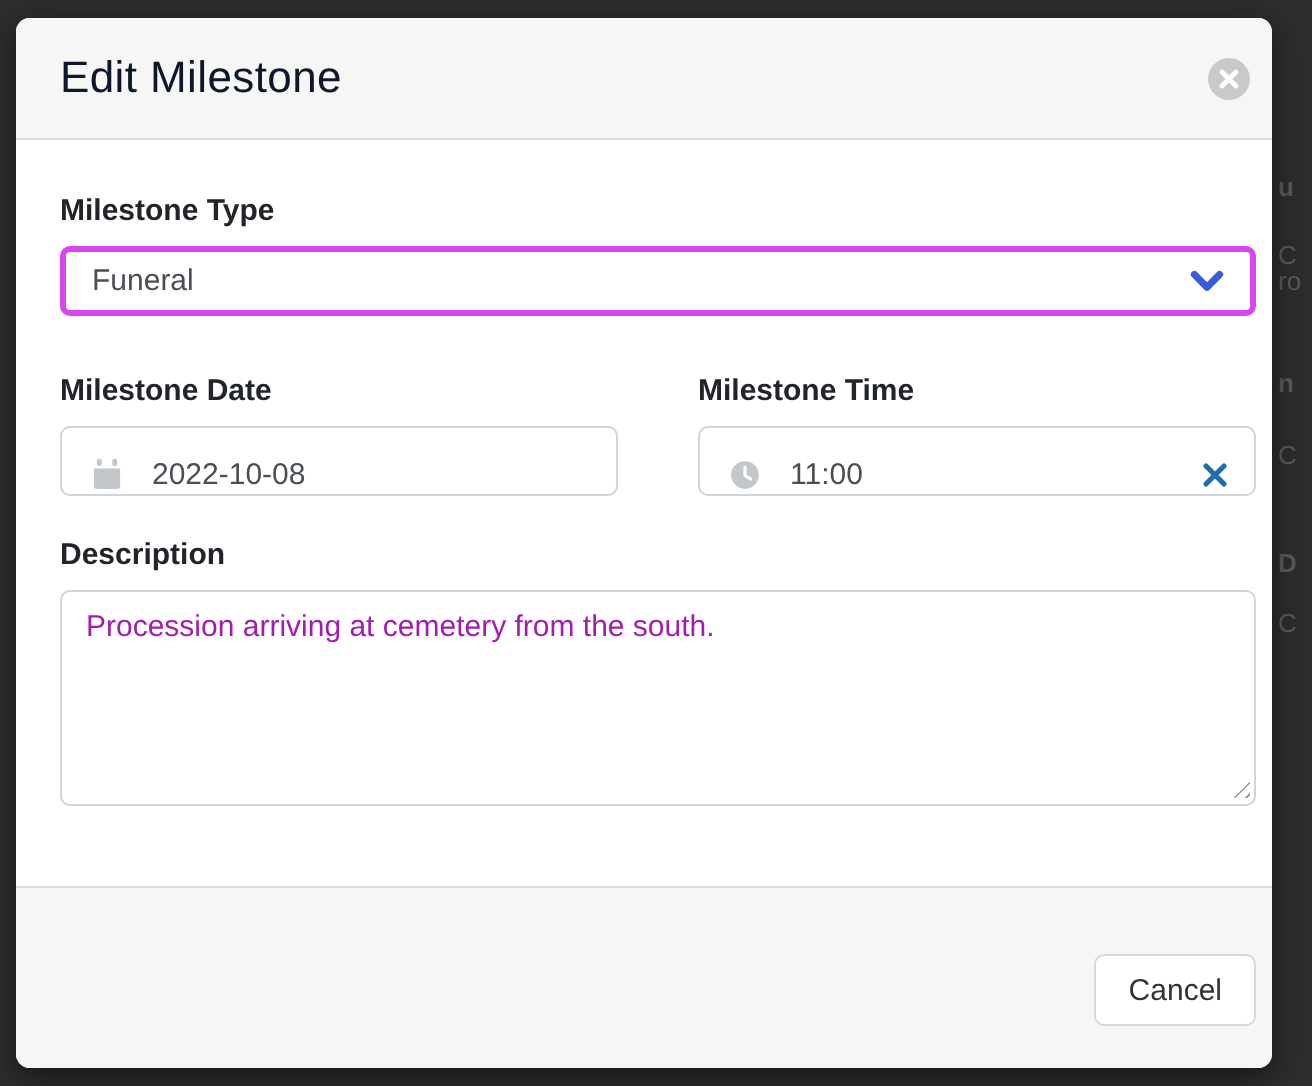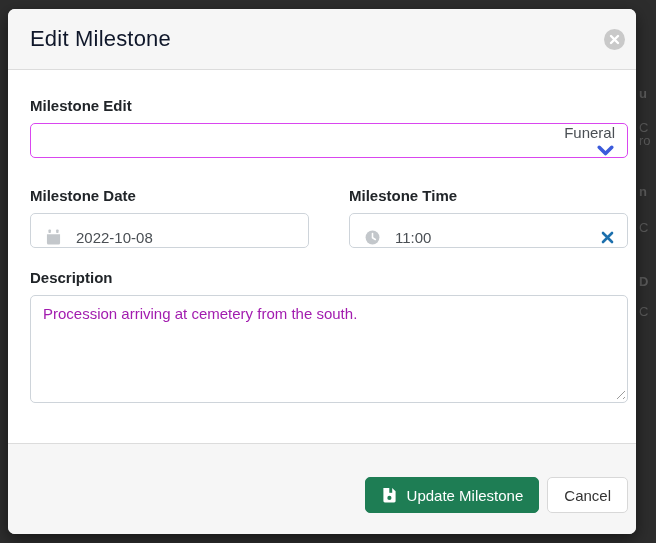--- a/index.html
+++ b/index.html
@@ -62,31 +62,30 @@
   }
   .form-label {
     display: block;
     font-size: 15px;
     font-weight: 700;
     color: #212529;
     margin-bottom: 9px;
   }
   .select-control {
     height: 35px;
-    border: 1px solid #d946ef;
+    border: 3px solid #d946ef;
     border-radius: 5px;
     background: #fff;
     display: flex;
-    align-items: flex-end;
+    align-items: center;
     justify-content: space-between;
     padding: 0 12px 0 13px;
     font-size: 15px;
     color: #4a4f54;
     cursor: pointer;
-    flex-direction: column;
   }
   .form-row {
     display: flex;
     gap: 40px;
     margin-top: 29px;
   }
   .form-col { flex: 1 1 0; min-width: 0; }
   .input-group {
     height: 35px;
     border: 1px solid #ced4da;
@@ -192,21 +191,21 @@
         <svg width="21" height="21" viewBox="0 0 21 21">
           <circle cx="10.5" cy="10.5" r="10.5" fill="#c9c9c9"></circle>
           <path d="M7 7 L14 14 M14 7 L7 14" stroke="#ffffff" stroke-width="2.4" stroke-linecap="round"></path>
         </svg>
       </span>
     </button>
   </div>
 
   <div class="modal-body">
 
-    <label class="form-label">Milestone Edit</label>
+    <label class="form-label">Milestone Type</label>
     <div class="select-control">
       <span>Funeral</span>
       <span style="display:flex">
         <svg width="19" height="19" viewBox="0 0 16 16">
           <path d="M2.7 5.3 L8 10.6 L13.3 5.3" fill="none" stroke="var(--chevron-blue, #3b5bdb)" stroke-width="3" stroke-linecap="round" stroke-linejoin="round"></path>
         </svg>
       </span>
     </div>
 
     <div class="form-row">
@@ -248,28 +247,18 @@
       <label class="form-label">Description</label>
       <div class="textarea-wrap">
         <textarea class="desc" style="">Procession arriving at cemetery from the south.</textarea>
         <div class="resize-grip"></div>
       </div>
     </div>
 
   </div>
 
   <div class="modal-footer">
-    <button class="btn btn-update">
-      <span style="display:flex">
-        <svg width="16" height="16" viewBox="0 0 16 16">
-          <path d="M2.4 1 h8.7 L14.6 4.3 V14 a1.4 1.4 0 0 1 -1.4 1.4 H3.8 A1.4 1.4 0 0 1 2.4 14 Z" fill="#ffffff"></path>
-          <rect x="8.3" y="1" width="2.9" height="4.8" fill="var(--accent-green, #1e7d54)"></rect>
-          <circle cx="8.4" cy="10.9" r="2.1" fill="var(--accent-green, #1e7d54)"></circle>
-        </svg>
-      </span>
-      <span>Update Milestone</span>
-    </button>
     <button class="btn btn-cancel">
       <span>Cancel</span>
     </button>
   </div>
 
 </div>
 
 </body></html>

